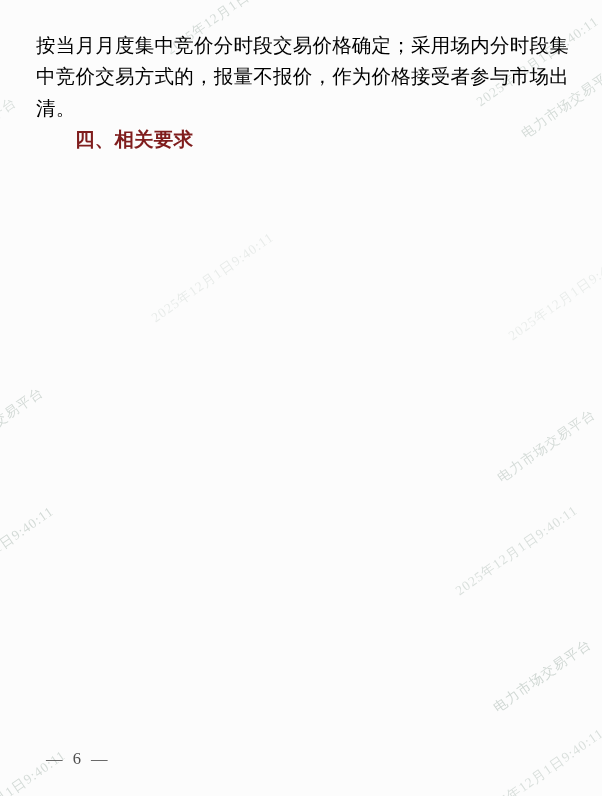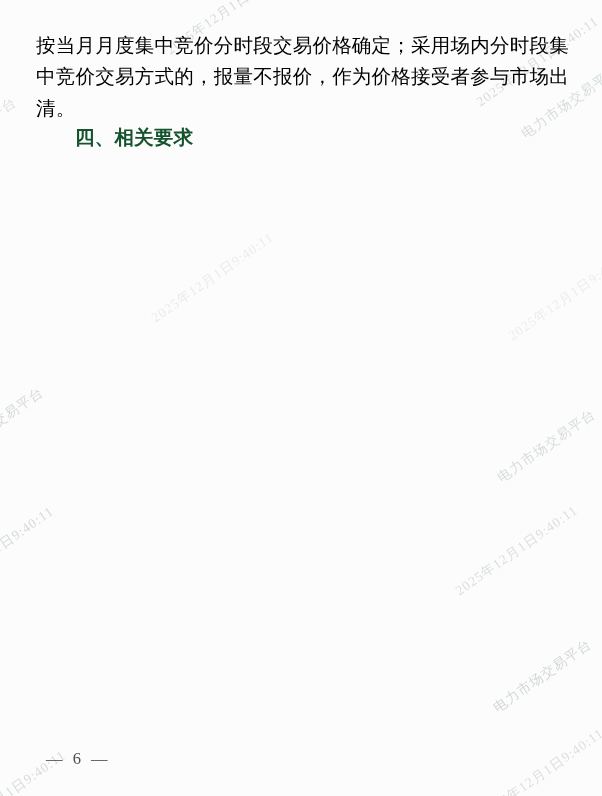--- a/index.html
+++ b/index.html
@@ -23,22 +23,22 @@
     line-height: 31.4px;
     letter-spacing: 0.2px;
     color: #000000;
     text-align: justify;
     text-justify: inter-character;
     text-indent: 2em;
   }
   .para.no-indent { text-indent: 0; }
   .para.heading {
     font-weight: 700;
-    color: #14532d;
-    font-family: Liberation Mono, monospace;
+    color: #7f1d1d;
+    font-family: Liberation Sans, sans-serif;
   }
   .footer {
     position: absolute;
     left: 46px;
     top: 749px;
     font-size: 16.5px;
     letter-spacing: 3px;
     color: #4f4f4f;
     font-family: "Liberation Serif", "DejaVu Serif", serif;
   }

